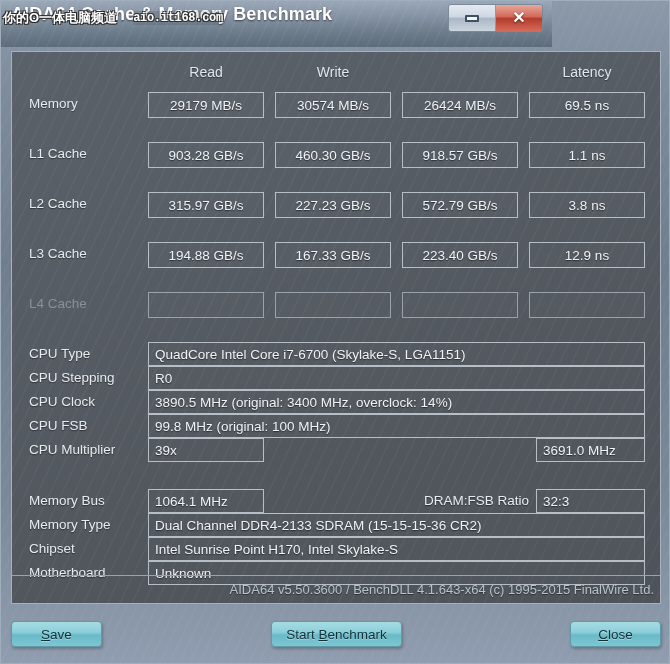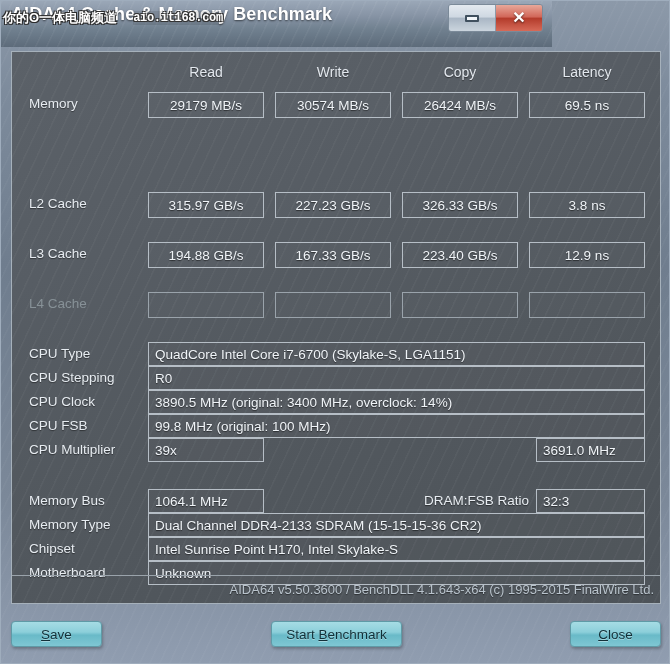--- a/index.html
+++ b/index.html
@@ -237,38 +237,44 @@
         <span class="glyph-close">✕</span>
       </div>
     </div>
   </div>
 
   <div id="panel">
 
     <div id="bench-header">
       <div class="col-head" style="left:136px;">Read</div>
       <div class="col-head" style="left:263px;">Write</div>
-      <div class="col-head" style="left:390px;">Copy</div>
       <div class="col-head" style="left:517px;">Latency</div>
     </div>
 
     <div class="bench-row" style="top:40px;">
       <div class="row-label">Memory</div>
       <div class="cell" style="left:136px;">29179 MB/s</div>
       <div class="cell" style="left:263px;">30574 MB/s</div>
       <div class="cell" style="left:390px;">26424 MB/s</div>
       <div class="cell" style="left:517px;">69.5 ns</div>
     </div>
 
+    <div class="bench-row" style="top:90px;">
+      <div class="row-label">L1 Cache</div>
+      <div class="cell" style="left:136px;">903.28 GB/s</div>
+      <div class="cell" style="left:263px;">460.30 GB/s</div>
+      <div class="cell" style="left:390px;">918.57 GB/s</div>
+      <div class="cell" style="left:517px;">1.1 ns</div>
+    </div>
 
     <div class="bench-row" style="top:140px;">
       <div class="row-label">L2 Cache</div>
       <div class="cell" style="left:136px;">315.97 GB/s</div>
       <div class="cell" style="left:263px;">227.23 GB/s</div>
-      <div class="cell" style="left:390px;">326.33 GB/s</div>
+      <div class="cell" style="left:390px;">572.79 GB/s</div>
       <div class="cell" style="left:517px;">3.8 ns</div>
     </div>
 
     <div class="bench-row" style="top:190px;">
       <div class="row-label">L3 Cache</div>
       <div class="cell" style="left:136px;">194.88 GB/s</div>
       <div class="cell" style="left:263px;">167.33 GB/s</div>
       <div class="cell" style="left:390px;">223.40 GB/s</div>
       <div class="cell" style="left:517px;">12.9 ns</div>
     </div>

